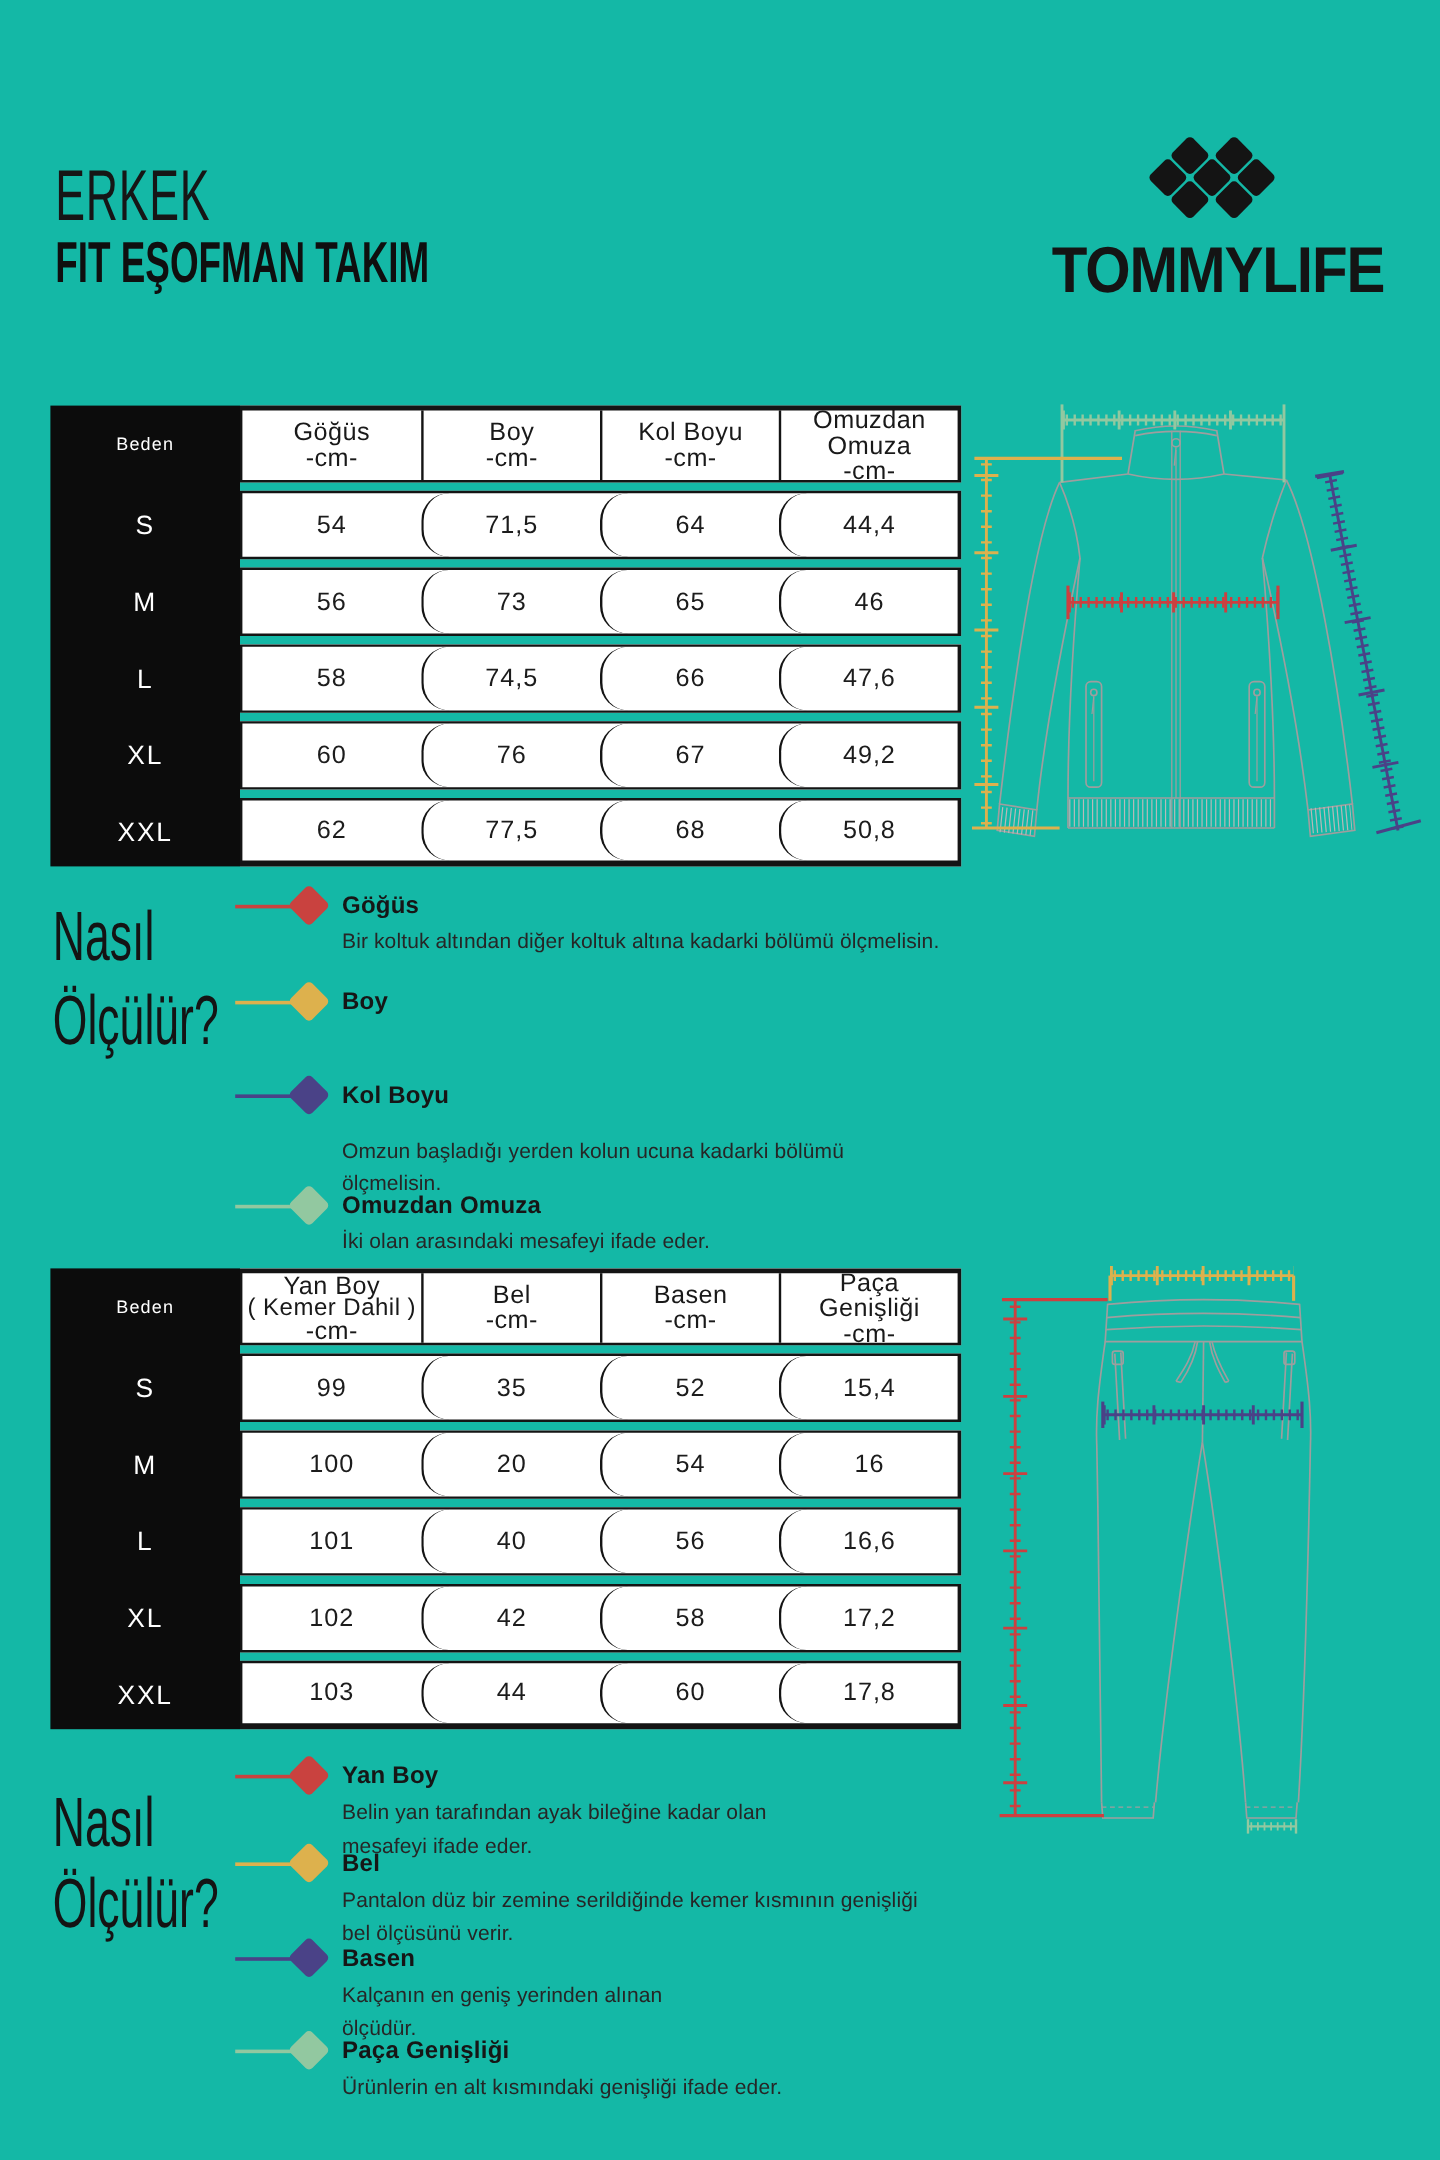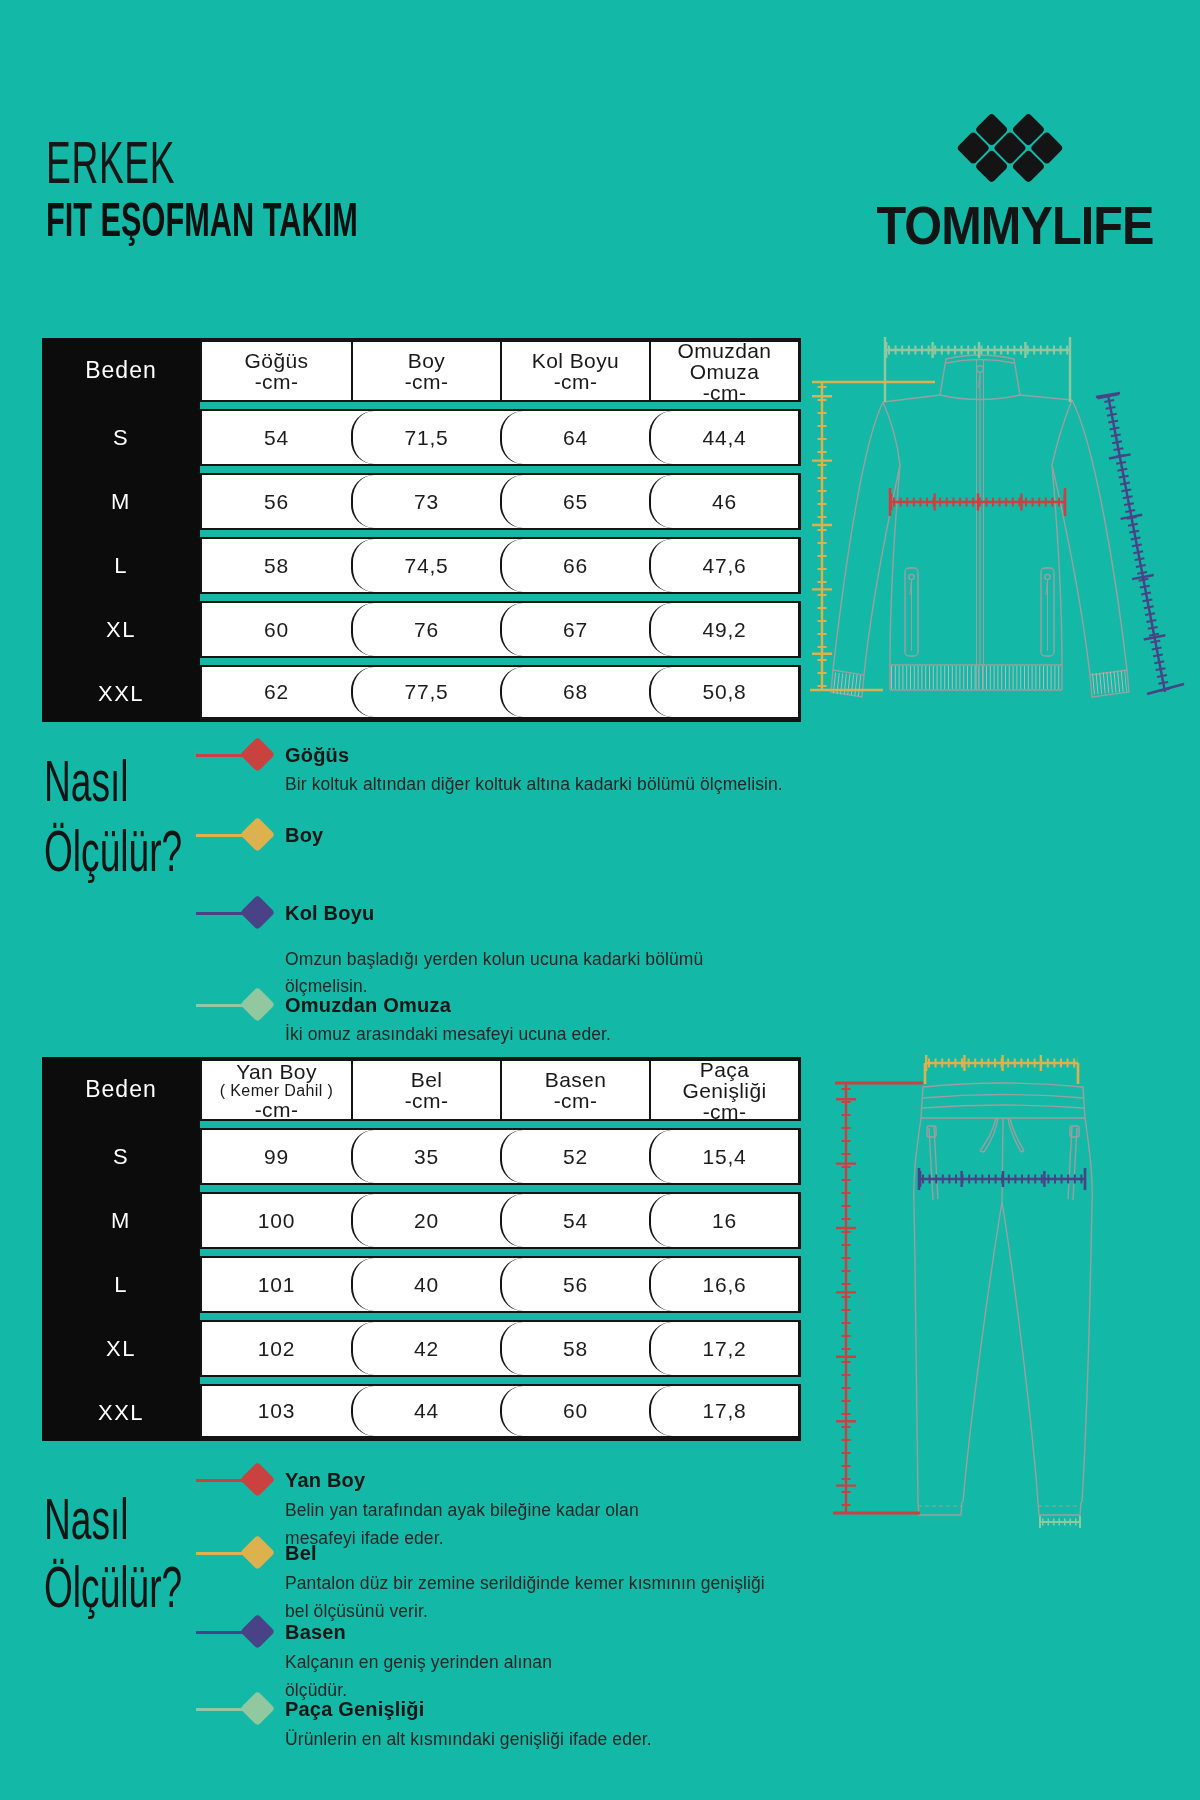--- a/index.html
+++ b/index.html
@@ -13,33 +13,33 @@
   .title1 .cond{transform:scaleX(0.62);}
   .title2{left:46px;top:192px;font-size:48px;font-weight:700;letter-spacing:0px;color:#0f0f0f;}
   .title2 .cond{transform:scaleX(0.64);}
   .brand-name{left:860px;top:194px;width:310px;text-align:center;font-size:54px;font-weight:700;color:#141414;}
   .brand-name .cond{transform-origin:50% 50%;transform:scaleX(0.90);letter-spacing:-1px;}
 
   
   .stable{position:absolute;display:flex;}
   .szcol{width:158px;background:#0c0c0c;color:#fff;flex-shrink:0;}
   .szhead{height:64px;display:flex;align-items:center;justify-content:center;
-          font-size:23px;letter-spacing:1px;}
+          font-size:15px;letter-spacing:1px;}
   .szcell{height:64px;display:flex;align-items:center;justify-content:center;
           padding-top:7px;box-sizing:border-box;font-size:22px;letter-spacing:1.5px;}
   .dcol{display:flex;flex-direction:column;}
   .drow{display:flex;border:2.5px solid #141414;box-sizing:border-box;height:57px;
         margin-top:7px;background:#fff;border-right-width:3px;}
   .drow.hrow{height:64px;margin-top:0;border-top-width:4px;}
   .drow:last-child{border-bottom-width:5px;}
   .hcell,.cell{width:149px;box-sizing:border-box;display:flex;flex-direction:column;
         align-items:center;justify-content:center;text-align:center;}
   .hcell:not(:first-child),.cell:not(:first-child){border-left:2.5px solid #141414;}
   .hcell{font-size:21px;line-height:21px;letter-spacing:0.4px;color:#191919;}
-  .hcell .hs{font-size:16px;line-height:17px;}
+  .hcell .hs{font-size:20px;line-height:17px;}
   .hcell .hs:empty{display:none;}
   .cell{font-size:21px;letter-spacing:0.8px;color:#1c1c1c;border-radius:23px;}
 
   
   .mheading{left:44px;font-size:58px;font-weight:500;color:#141414;line-height:58px;}
   .mheading .cond{transform:scaleX(0.64);}
   .m-item{position:absolute;left:196px;}
   .mk{position:absolute;left:0;top:0;width:76px;height:26px;}
   .mk-line{position:absolute;left:0;top:11.5px;width:57px;height:3px;}
   .mk-diamond{position:absolute;right:2px;top:0;width:25px;height:25px;border-radius:4px;transform:rotate(45deg);}
@@ -240,21 +240,21 @@
         </span>
       <div class="m-title">Kol Boyu</div>
       <div class="m-desc w420">Omzun başladığı yerden kolun ucuna kadarki bölümü ölçmelisin.</div>
     </div>
     <div class="m-item c-green" style="top:992px;">
       <span class="mk">
           <span class="mk-line"></span>
           <span class="mk-diamond"></span>
         </span>
       <div class="m-title">Omuzdan Omuza</div>
-      <div class="m-desc w520">İki omuz arasındaki mesafeyi ucuna eder.</div>
+      <div class="m-desc w520">İki olan arasındaki mesafeyi ifade eder.</div>
     </div>
   </div>
 
   <div class="stable" style="left:42px;top:1057px;">
     <div class="szcol">
       <div class="szhead">Beden</div>
       <div class="szcell">S</div>
       <div class="szcell">M</div>
       <div class="szcell">L</div>
       <div class="szcell">XL</div>

